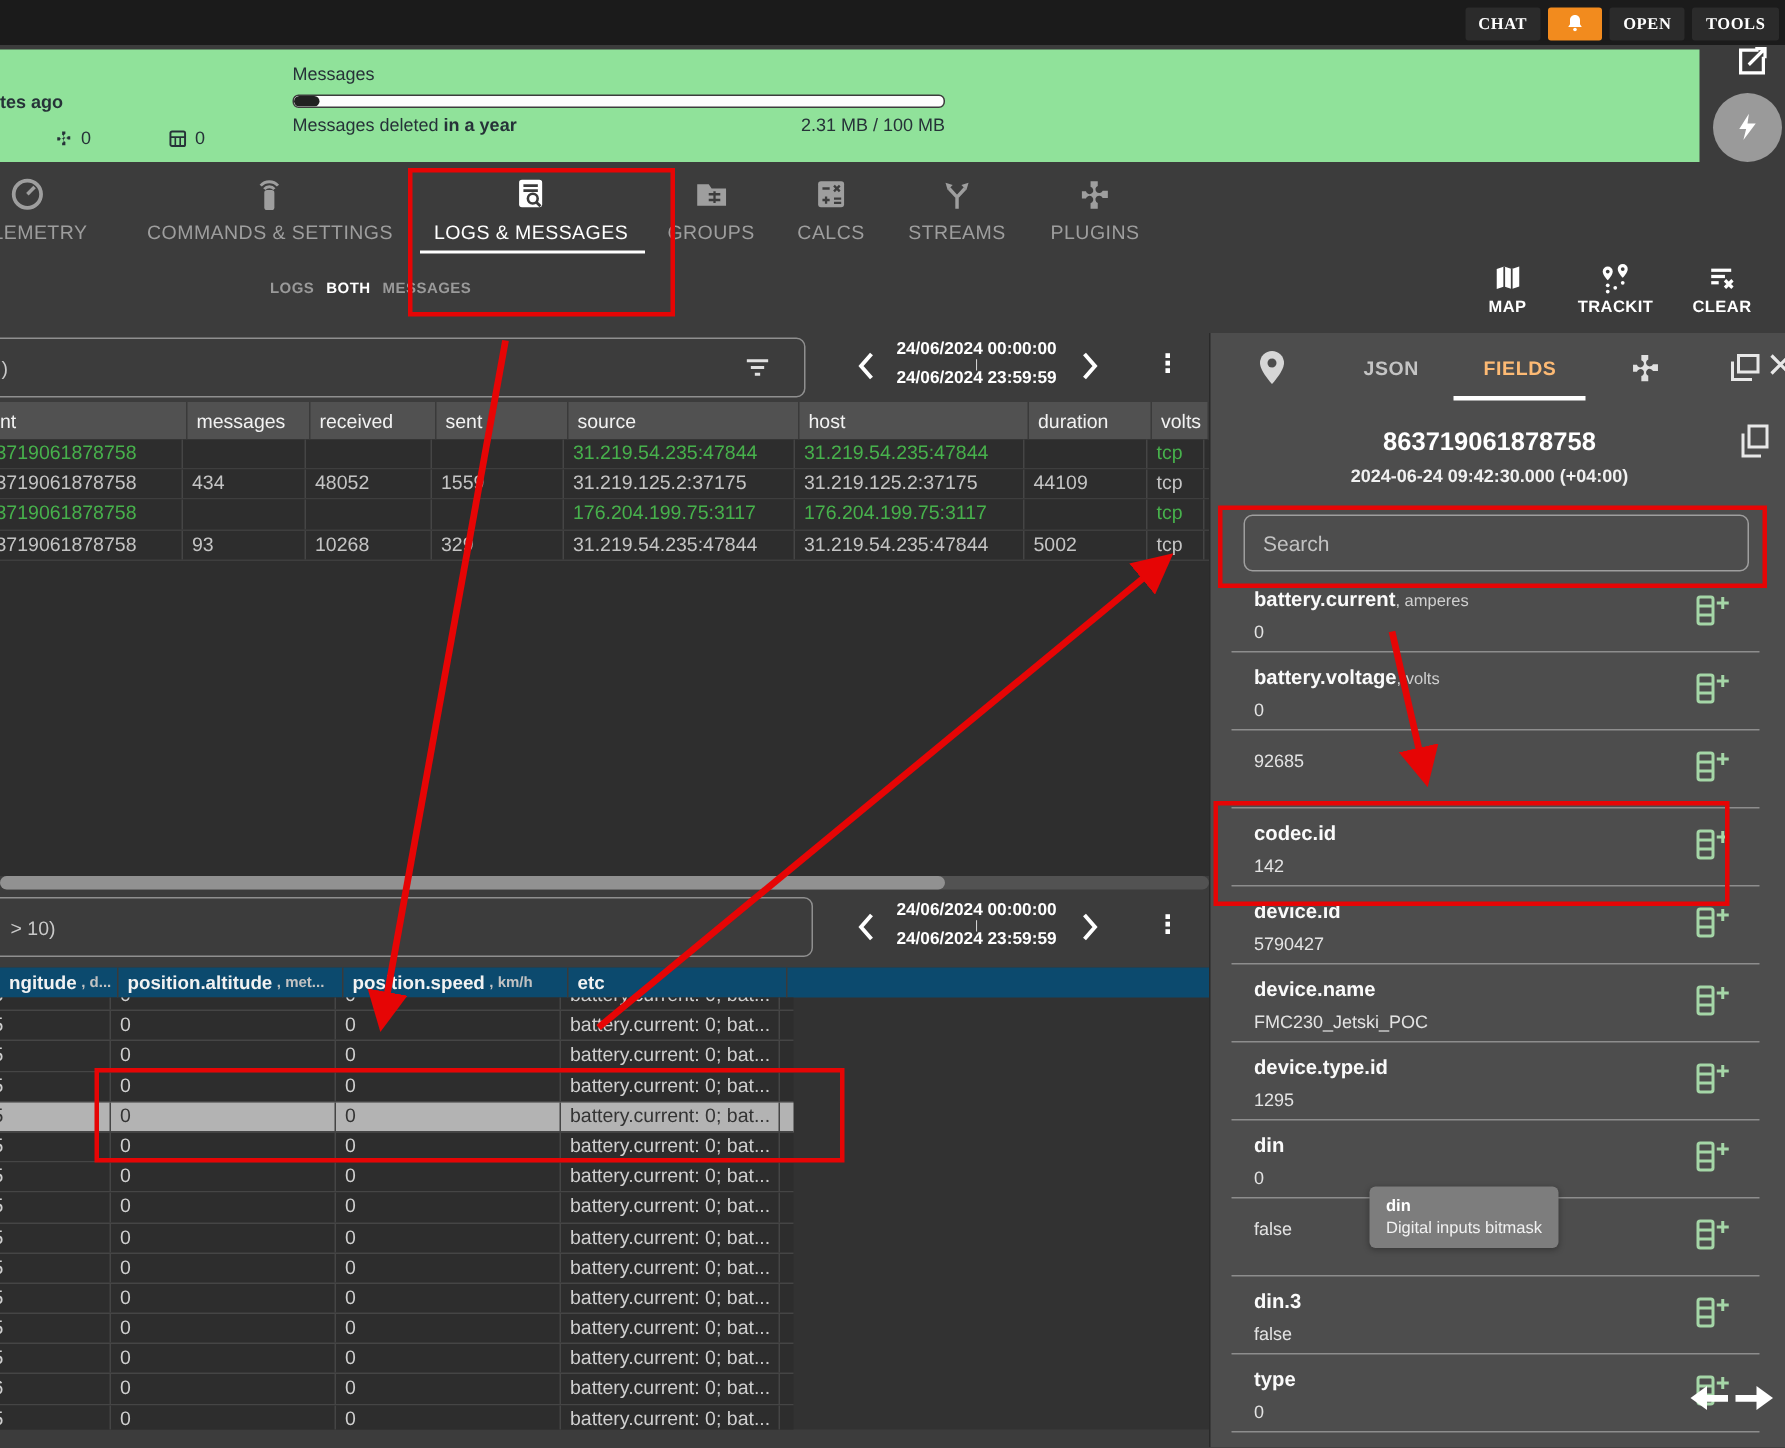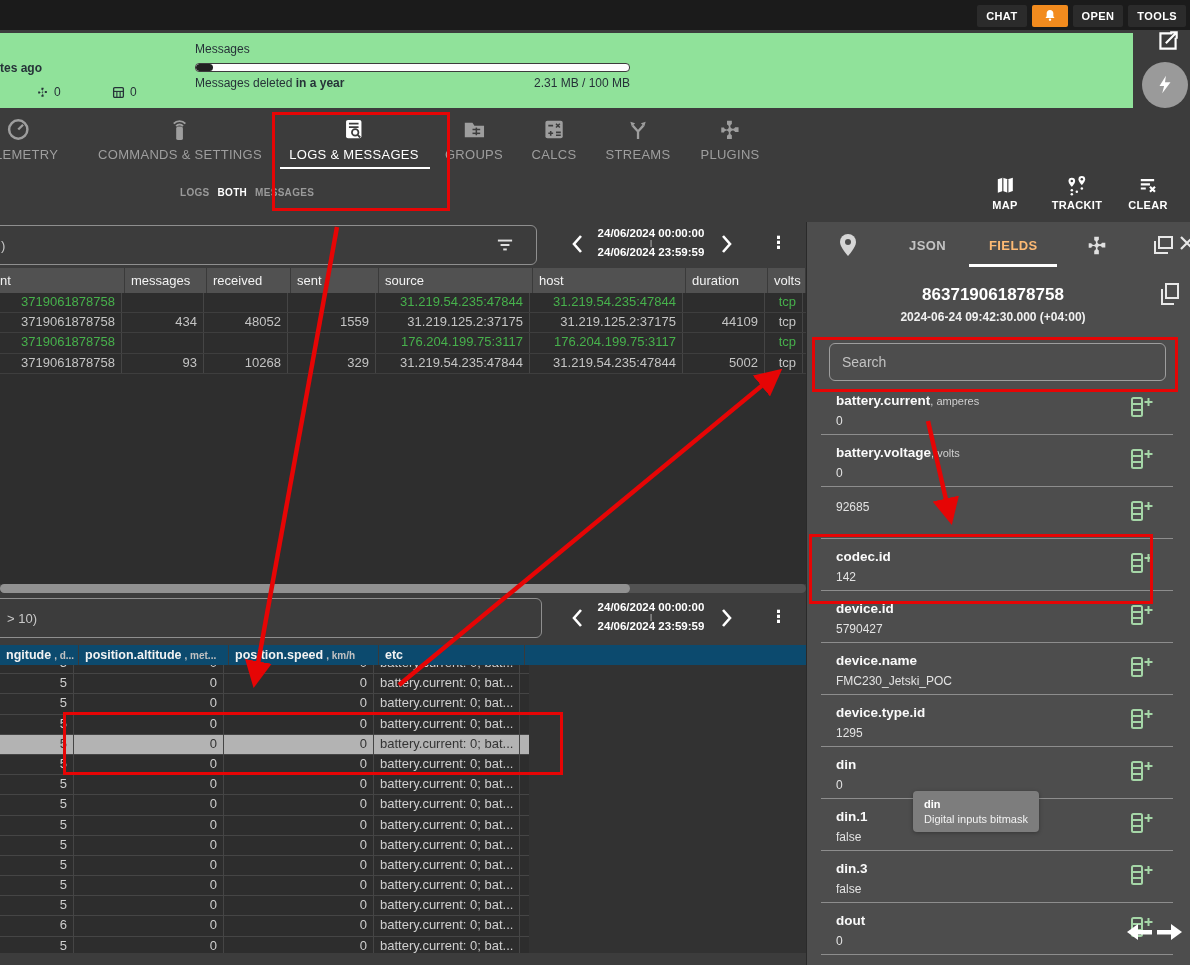--- a/index.html
+++ b/index.html
@@ -1,21 +1,21 @@
 <!DOCTYPE html>
 <html><head>
 <meta charset="utf-8">
 <style>
   html,body{margin:0;padding:0;}
   body{width:1190px;height:965px;position:relative;overflow:hidden;background:#3c3c3c;
        font-family:"Liberation Sans","DejaVu Sans",sans-serif;-webkit-font-smoothing:antialiased;}
   .abs{position:absolute;}
   
   .topbar{position:absolute;left:0;top:0;width:1190px;height:30px;background:#1b1b1b;}
-  .tb-btns{position:absolute;right:4px;top:5px;display:flex;gap:5px;align-items:center;}
+  .tb-btns{position:absolute;right:4px;top:5px;display:flex;gap:5px;align-items:center;font-family:Liberation Serif, serif;}
   .tbb{border:none;background:#2b2b2b;color:#fff;font-family:inherit;font-weight:bold;font-size:11px;
        letter-spacing:.4px;height:22px;padding:0 9px;border-radius:2px;cursor:pointer;}
   .tbb.bell{background:#f28b1e;width:36px;display:flex;align-items:center;justify-content:center;padding:0;}
   
   .banner{position:absolute;left:0;top:33px;width:1133px;height:75px;background:#90e29a;color:#263238;}
   .ago{position:absolute;left:0;top:28px;font-size:12px;font-weight:bold;}
   .cnt{position:absolute;top:52px;display:flex;align-items:center;gap:5px;font-size:12px;color:#263238;}
   .b-center{position:absolute;left:195px;top:9px;width:435px;}
   .b-title{font-size:12px;}
   .b-bar{margin-top:7px;height:7px;background:#fdfdfd;border:1px solid #3c3c3c;border-radius:4px;overflow:hidden;}
@@ -35,21 +35,21 @@
        align-items:center;gap:3px;color:#fff;font-size:11px;font-weight:bold;letter-spacing:.3px;cursor:pointer;}
   
   .fbox{position:absolute;height:38px;border:1px solid #8f8f8f;border-radius:6px;color:#c9c9c9;
         font-size:13px;display:flex;align-items:center;}
   .fbox .ftxt{padding-left:12px;}
   .chev{position:absolute;width:14px;height:20px;cursor:pointer;}
   .dates{position:absolute;width:150px;text-align:center;color:#fff;font-weight:bold;font-size:11.5px;line-height:12px;cursor:pointer;}
   .dates .bar{font-weight:normal;font-size:8px;line-height:7px;color:#ddd;}
   .vdots{position:absolute;color:#fff;font-size:17px;font-weight:bold;cursor:pointer;line-height:18px;}
   
-  .t-wrap{position:absolute;background:#2e2e2e;text-align:right;}
+  .t-wrap{position:absolute;background:#2e2e2e;}
   .mhead,.mrow,.phead,.prow{display:flex;}
   .mhead{background:#515151;height:25px;}
   .mhead .hc,.phead .hc{color:#f2f2f2;font-size:13px;padding:0 6px;display:flex;align-items:center;
         box-sizing:border-box;border-right:1px solid #3a3a3a;overflow:hidden;white-space:nowrap;}
   .phead{background:#0c4a6e;height:20px;}
   .phead .hc{font-weight:bold;font-size:12.5px;}
   .phead .unit{font-weight:bold;font-size:10px;color:#c2c2c2;margin-left:3px;}
   .mrow{height:19.2px;border-bottom:1px solid #3e3e3e;background:#2d2d2d;cursor:pointer;}
   .mrow .c{color:#c4c4c4;font-size:13px;line-height:18px;padding:0 6px;box-sizing:border-box;
         border-right:1px solid #454545;overflow:hidden;white-space:nowrap;}
@@ -563,21 +563,20 @@
         <div class="fval">0</div>
         <div class="fadd"><svg width="26" height="24" viewBox="0 0 26 24">
             <rect x="3" y="3" width="10" height="18" rx="1.5" fill="none" stroke="#a5d6a7" stroke-width="2"></rect>
             <line x1="3" y1="9" x2="13" y2="9" stroke="#a5d6a7" stroke-width="2"></line>
             <line x1="3" y1="15" x2="13" y2="15" stroke="#a5d6a7" stroke-width="2"></line>
             <line x1="19.5" y1="3" x2="19.5" y2="11" stroke="#a5d6a7" stroke-width="2"></line>
             <line x1="15.5" y1="7" x2="23.5" y2="7" stroke="#a5d6a7" stroke-width="2"></line>
           </svg></div>
       </div>
       <div class="frow" style="top: 577px;">
-        <div><span class="fname">din.1</span></div>
         <div class="fval">false</div>
         <div class="fadd"><svg width="26" height="24" viewBox="0 0 26 24">
             <rect x="3" y="3" width="10" height="18" rx="1.5" fill="none" stroke="#a5d6a7" stroke-width="2"></rect>
             <line x1="3" y1="9" x2="13" y2="9" stroke="#a5d6a7" stroke-width="2"></line>
             <line x1="3" y1="15" x2="13" y2="15" stroke="#a5d6a7" stroke-width="2"></line>
             <line x1="19.5" y1="3" x2="19.5" y2="11" stroke="#a5d6a7" stroke-width="2"></line>
             <line x1="15.5" y1="7" x2="23.5" y2="7" stroke="#a5d6a7" stroke-width="2"></line>
           </svg></div>
       </div>
       <div class="frow" style="top: 629px;">
@@ -585,21 +584,21 @@
         <div class="fval">false</div>
         <div class="fadd"><svg width="26" height="24" viewBox="0 0 26 24">
             <rect x="3" y="3" width="10" height="18" rx="1.5" fill="none" stroke="#a5d6a7" stroke-width="2"></rect>
             <line x1="3" y1="9" x2="13" y2="9" stroke="#a5d6a7" stroke-width="2"></line>
             <line x1="3" y1="15" x2="13" y2="15" stroke="#a5d6a7" stroke-width="2"></line>
             <line x1="19.5" y1="3" x2="19.5" y2="11" stroke="#a5d6a7" stroke-width="2"></line>
             <line x1="15.5" y1="7" x2="23.5" y2="7" stroke="#a5d6a7" stroke-width="2"></line>
           </svg></div>
       </div>
       <div class="frow" style="top: 681px;">
-        <div><span class="fname">dout</span></div>
+        <div><span class="fname">type</span></div>
         <div class="fval">0</div>
         <div class="fadd"><svg width="26" height="24" viewBox="0 0 26 24">
             <rect x="3" y="3" width="10" height="18" rx="1.5" fill="none" stroke="#a5d6a7" stroke-width="2"></rect>
             <line x1="3" y1="9" x2="13" y2="9" stroke="#a5d6a7" stroke-width="2"></line>
             <line x1="3" y1="15" x2="13" y2="15" stroke="#a5d6a7" stroke-width="2"></line>
             <line x1="19.5" y1="3" x2="19.5" y2="11" stroke="#a5d6a7" stroke-width="2"></line>
             <line x1="15.5" y1="7" x2="23.5" y2="7" stroke="#a5d6a7" stroke-width="2"></line>
           </svg></div>
       </div>
     </div>

